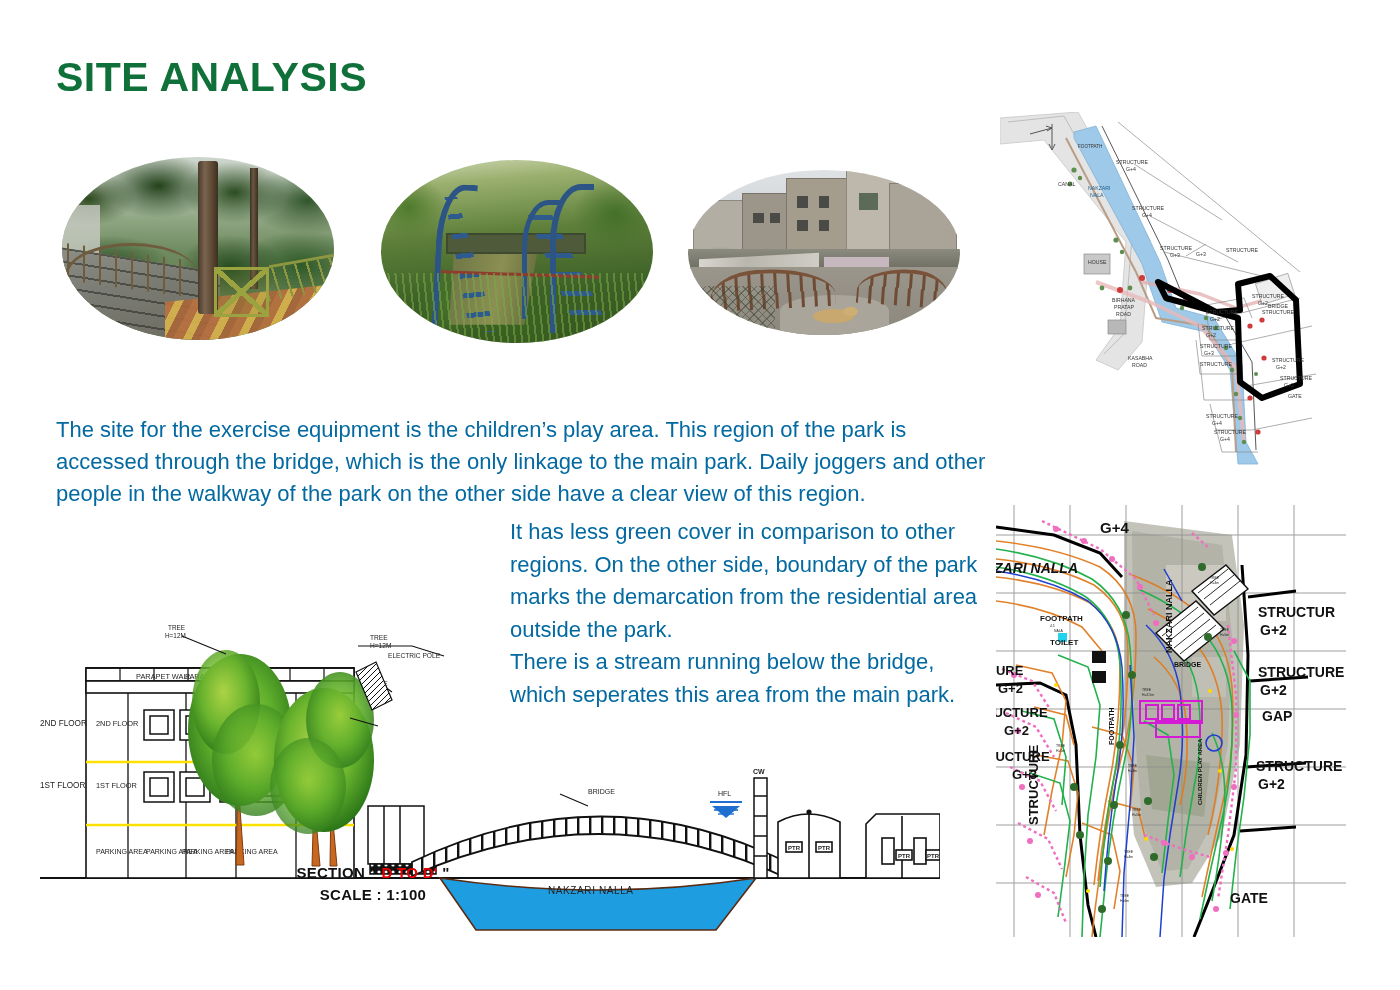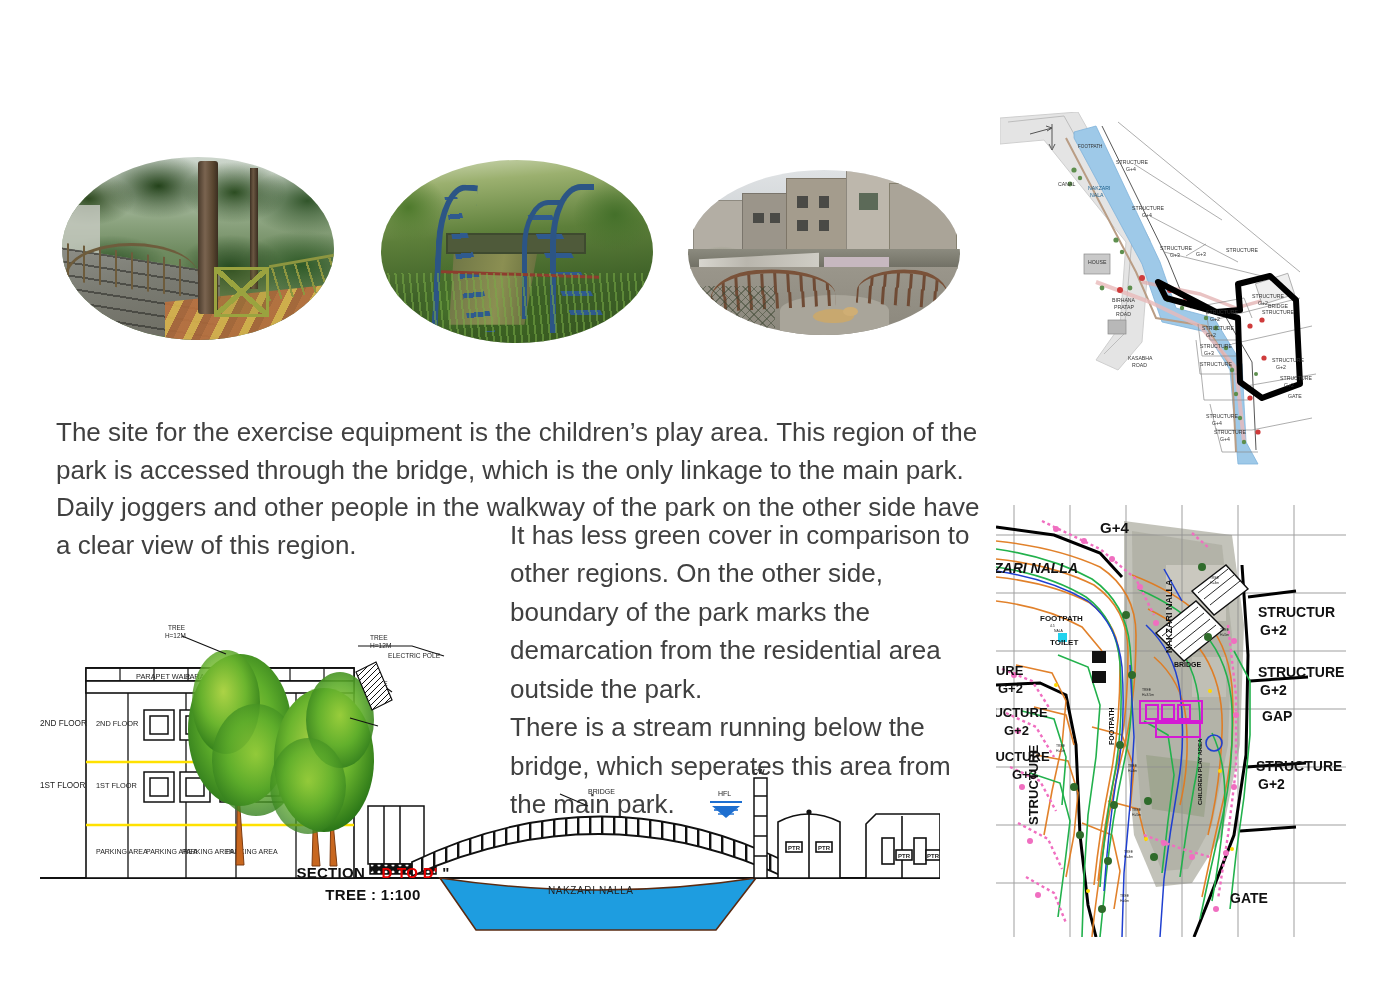--- a/index.html
+++ b/index.html
@@ -113,21 +113,21 @@
     border-top:4px solid #7a5239;border-radius:60% 40% 0 0/70% 70% 0 0;transform:rotate(4deg);}
   .p3-slab{position:absolute;left:34%;top:76%;width:40%;height:24%;background:#a9a59a;border-radius:50% 50% 0 0/40% 40% 0 0;}
   .p3-dog{position:absolute;left:46%;top:84%;width:15%;height:9%;background:#c8a86f;border-radius:50% 50% 45% 45%;}
   .p3-dogh{position:absolute;left:57%;top:83%;width:5.5%;height:5.5%;background:#cfae74;border-radius:50%;}
   .p3-mesh{position:absolute;left:4%;top:70%;width:28%;height:26%;
     background:repeating-linear-gradient(45deg,rgba(60,70,50,.5) 0 1px,rgba(0,0,0,0) 1px 6px),
                repeating-linear-gradient(-45deg,rgba(60,70,50,.5) 0 1px,rgba(0,0,0,0) 1px 6px);}
 
   
   .para{
-    position:absolute;color:#404040;font-size:26px;line-height:1.45;
+    position:absolute;color:#0369a1;font-size:22px;line-height:1.45;
     white-space:pre-line;
   }
   #para-main{left:56px;top:414px;width:930px;}
   #para-second{left:510px;top:516px;width:470px;line-height:1.48;}
 
   
   .section-wrap{position:absolute;left:40px;top:610px;width:900px;height:330px;text-align:center;}
   .sec-svg{position:absolute;inset:0;}
   .sec-caption{position:absolute;left:258px;top:862px;width:230px;text-align:center;
     font-size:15px;font-weight:bold;color:#111;letter-spacing:.3px;line-height:1.45;}
@@ -138,20 +138,21 @@
   .map-bot{position:absolute;left:996px;top:505px;width:350px;height:432px;background:#fff;overflow:hidden;}
   .mapsvg{position:absolute;inset:0;}
 
   .lbl{font-family:"Liberation Sans",sans-serif;fill:#222;}
 </style>
 </head>
 <body>
 
 <div class="board">
 
+  <div class="title">SITE ANALYSIS</div>
 
   <div class="oval" style="left:62px;top:157px;width:272px;height:183px;">
     <div class="ovalInner">
       <div class="p1-sky"></div>
         <div class="p1-canopy"></div>
         <div class="p1-shrub"></div>
       <div class="p1-sidewall"></div>
       <div class="p1-deck"></div>
         <div class="p1-steps"></div>
       <div class="p1-rail"></div>
@@ -392,21 +393,21 @@
         <rect x="856" y="240" width="16" height="10"></rect>
           <rect x="886" y="240" width="14" height="10"></rect>
       </g>
       <text class="lbl" x="858" y="248" font-size="6" font-weight="bold">PTR</text>
       <text class="lbl" x="887" y="248" font-size="6" font-weight="bold">PTR</text>
     </svg>
   </div>
 
   <div class="sec-caption">
     <span>SECTION " </span><span class="red">D TO D'</span><span> "</span>
-    <div>TREE : 1:100</div>
+    <div>SCALE : 1:100</div>
   </div>
 
   <div class="map-top">
     <svg class="mapsvg" viewBox="0 0 355 360" preserveAspectRatio="none">
       <rect width="355" height="360" fill="#ffffff"></rect>
 
       <path d="M0 6 L78 0 L150 128 L142 230 L118 258 L96 248 L120 214 L126 130 L44 28 L0 32 Z" fill="#e4e4e4" stroke="#cfcfcf"></path>
       <path d="M8 10 L64 4 L132 126 L124 222 L104 242" fill="none" stroke="#bdbdbd" stroke-width="1"></path>
 
       <g stroke="#555" stroke-width="1" fill="none">

